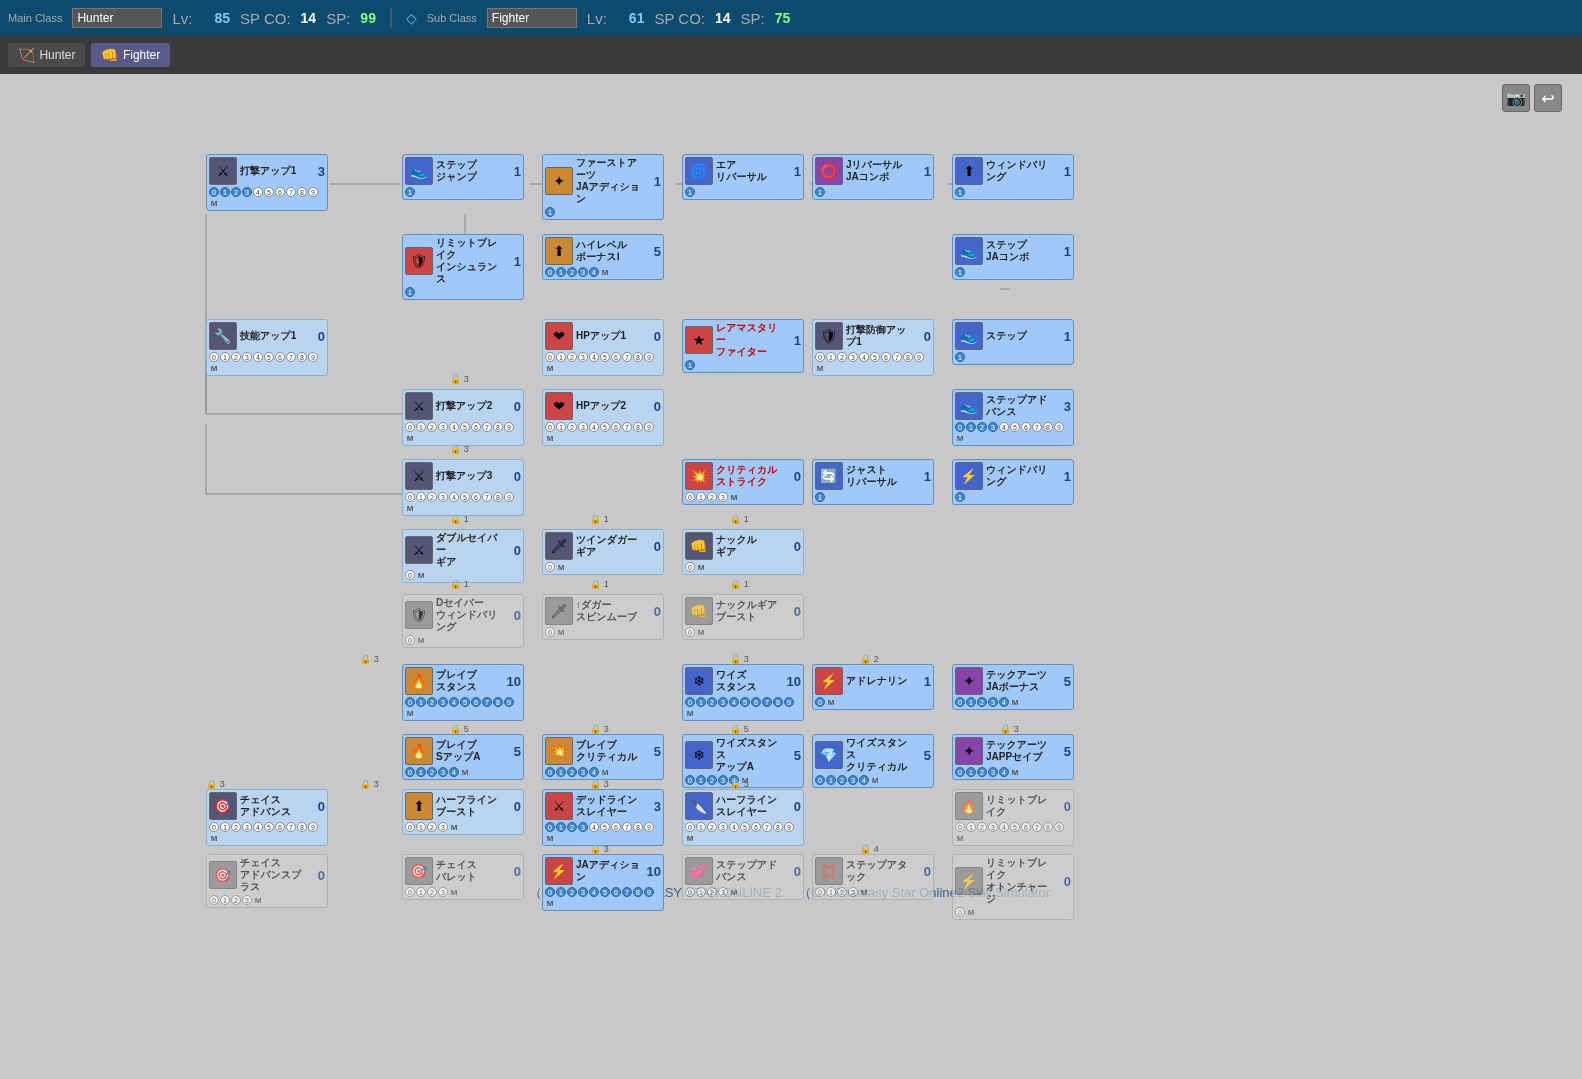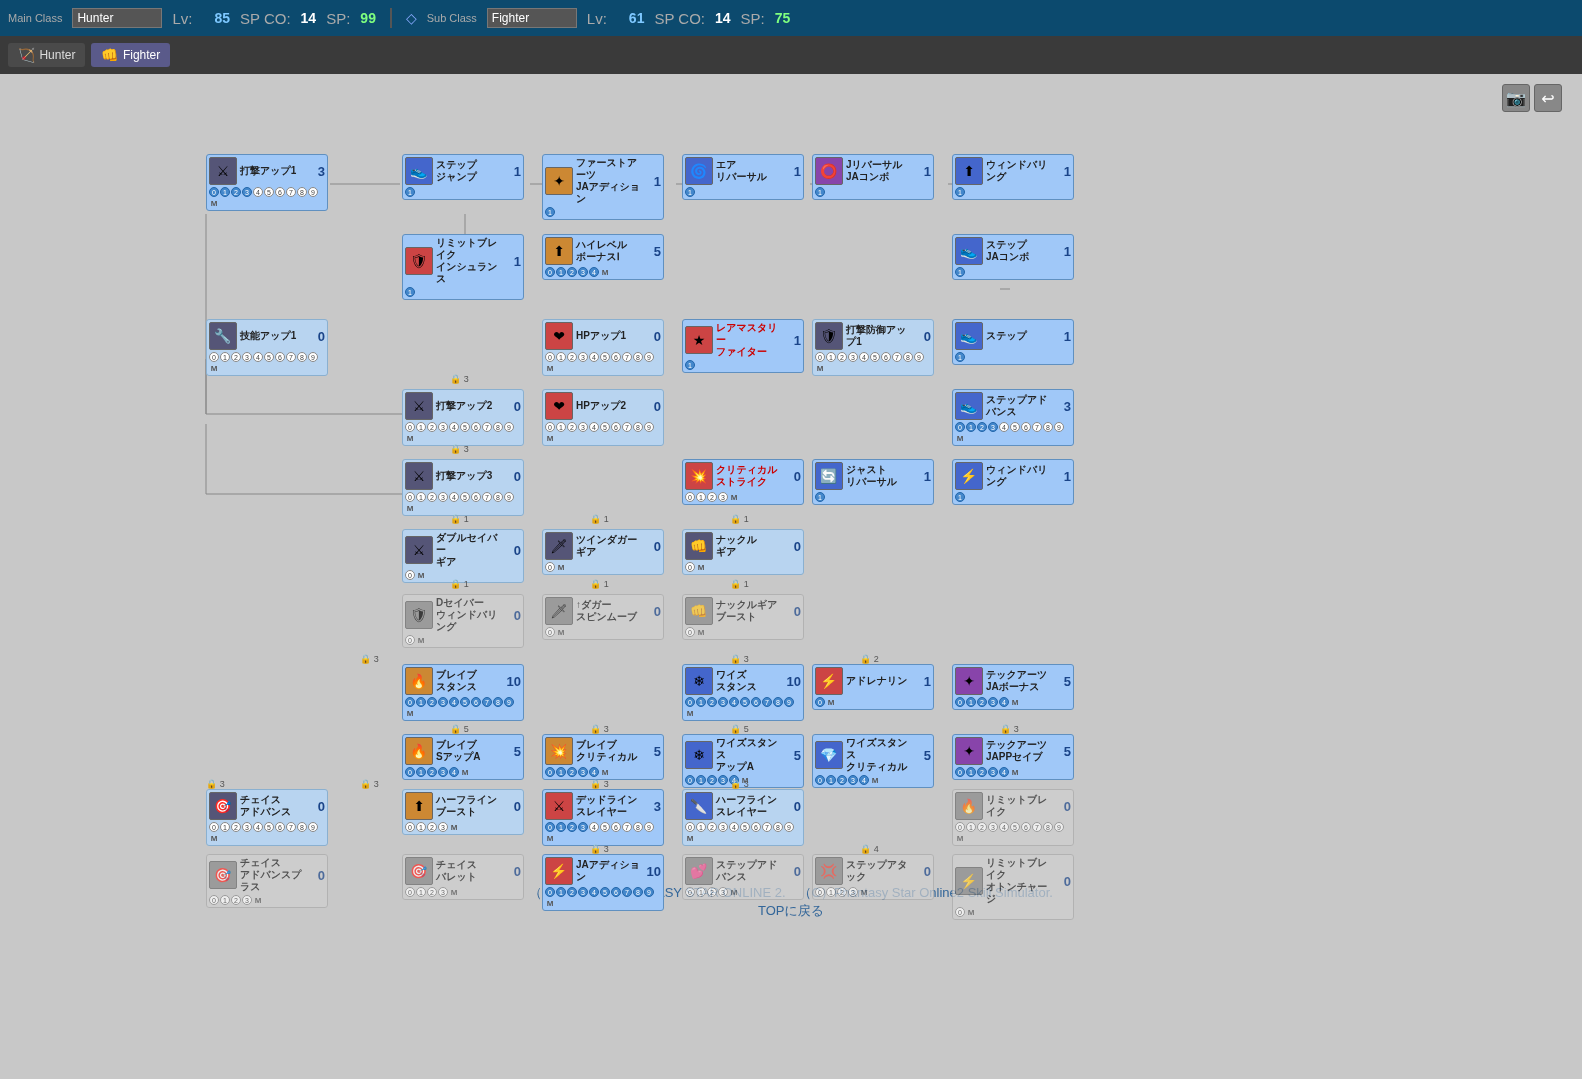--- a/index.html
+++ b/index.html
@@ -1127,14 +1127,13 @@
           <span class="dot label">M</span>
         </div>
       </div>
     </div>
 
   </div>
 </div>
 
 <div id="footer">
   <p>（C）SEGA　PHANTASY STAR ONLINE 2.　（C）Phantasy Star Online2 Skill Simulator.</p>
-  <p><a href="#">TOPに戻る</a></p>
 </div>
 
 </body></html>

